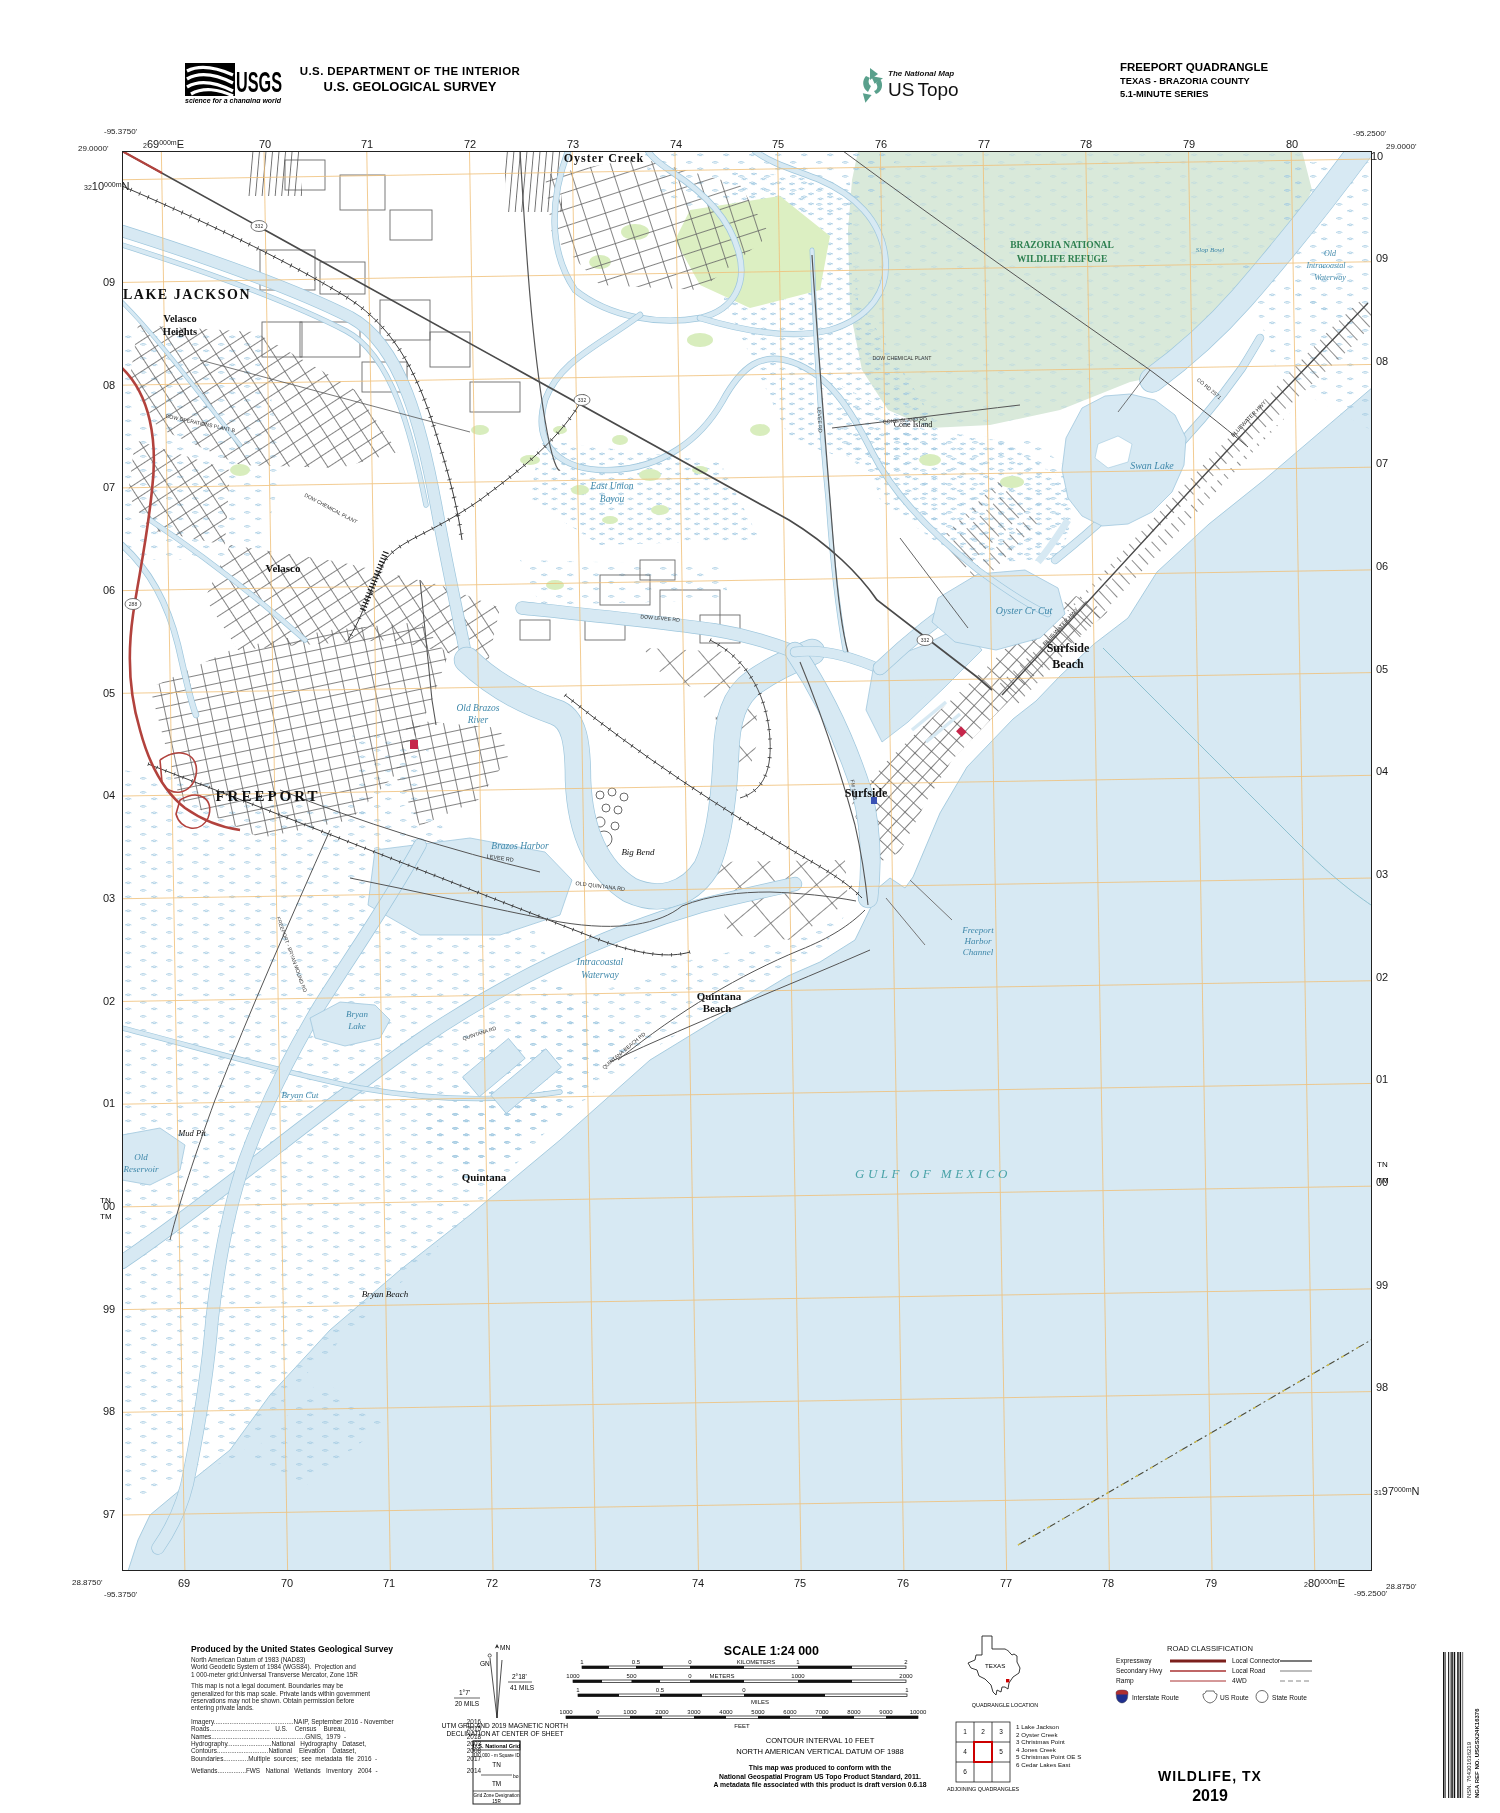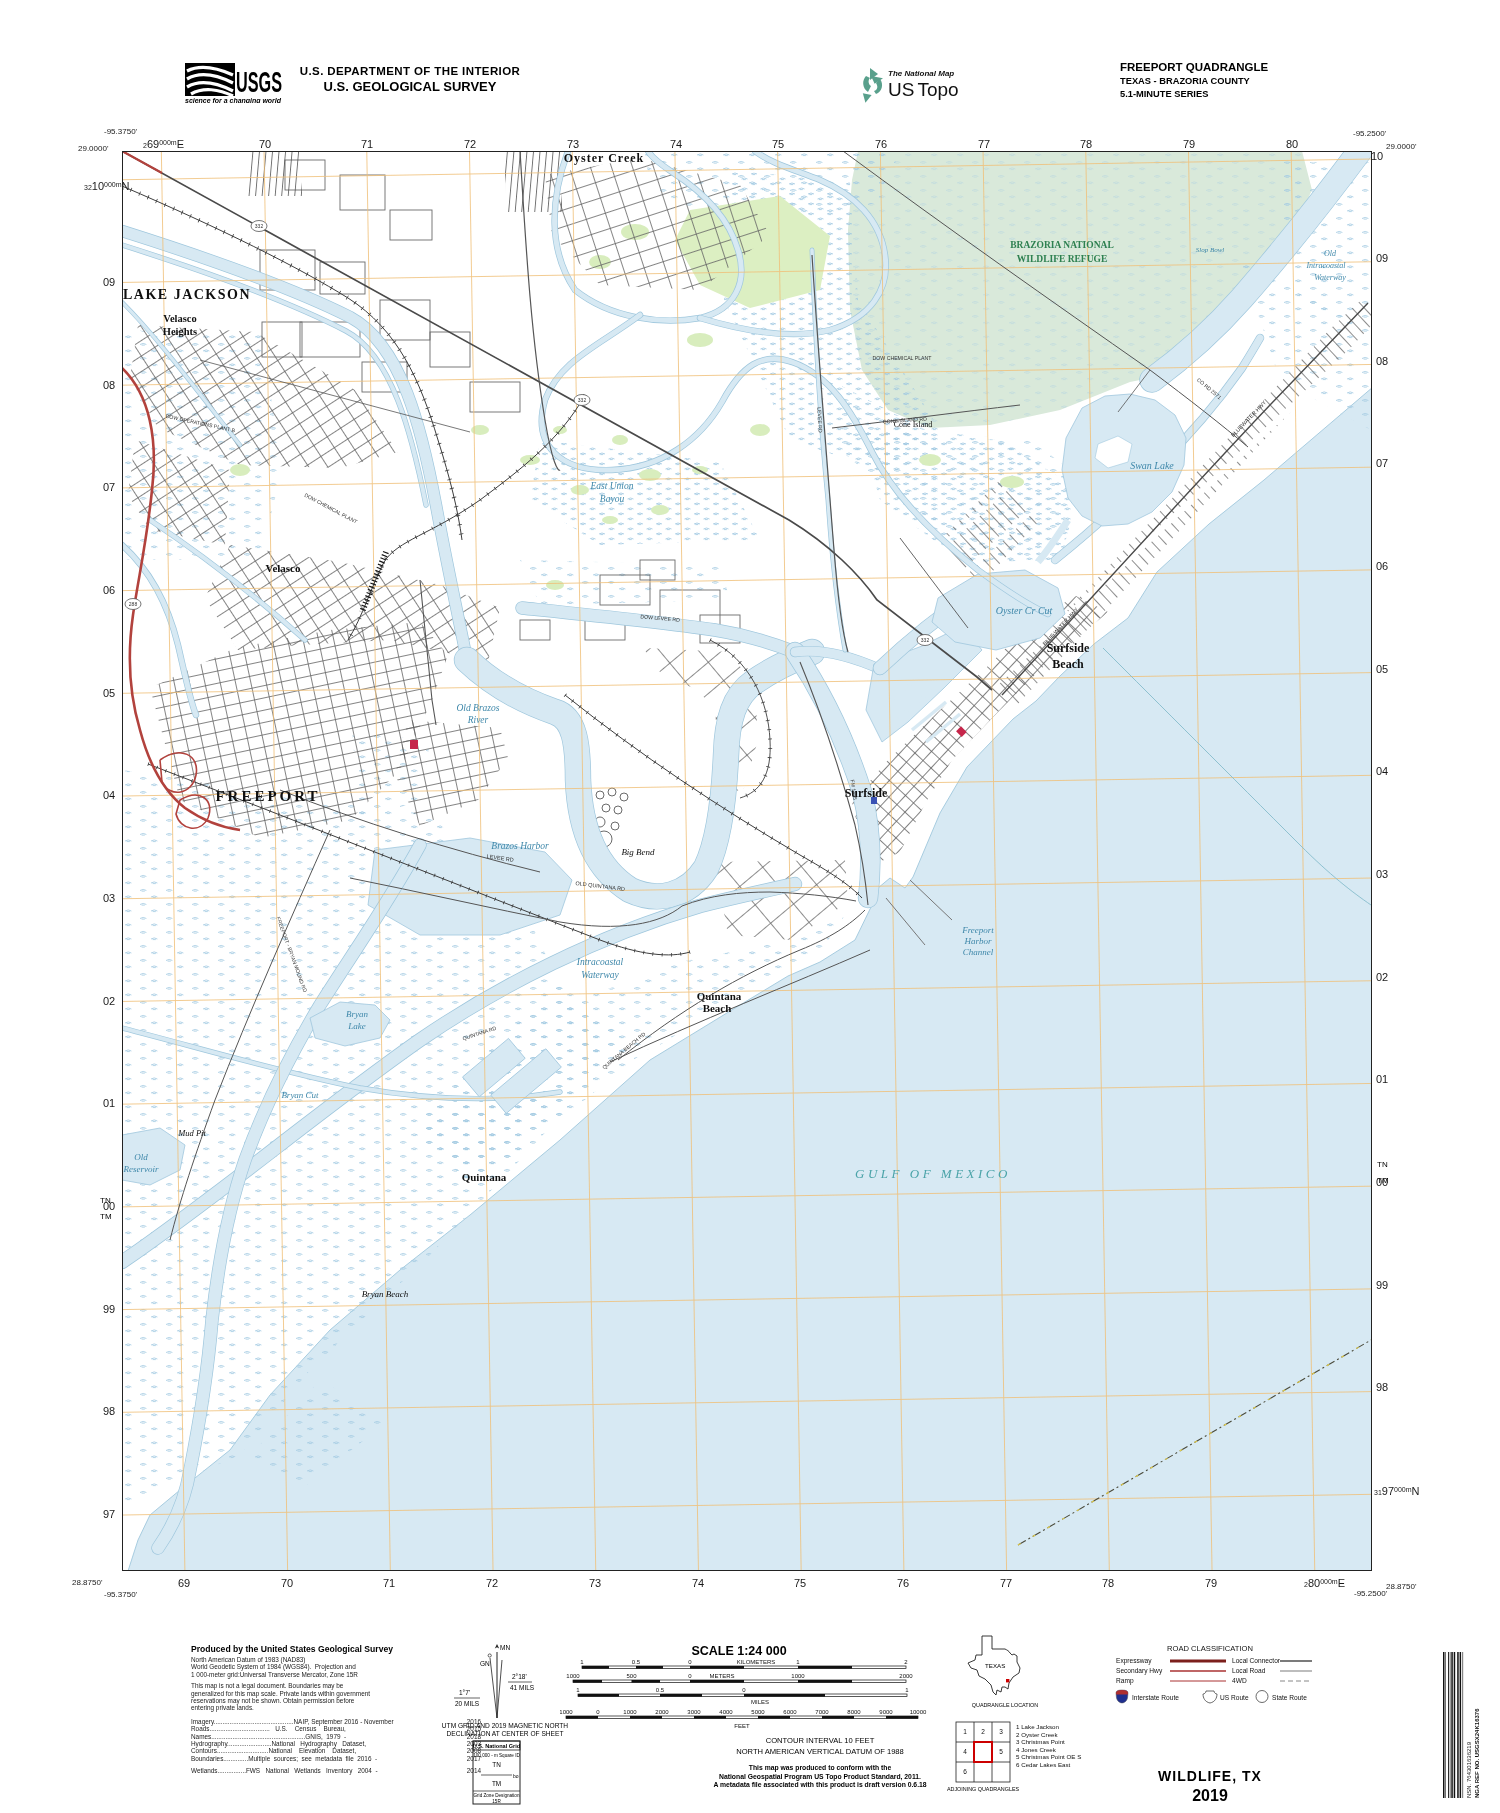--- a/index.html
+++ b/index.html
@@ -484,21 +484,21 @@
   <text x="23.5" y="26" font-size="6.4" text-anchor="middle">TN</text>
   <line x1="8" y1="34" x2="39" y2="34" stroke="#222" stroke-width="0.7"></line>
   <text x="40" y="37" font-size="5">bo</text>
   <text x="23.5" y="45" font-size="6.4" text-anchor="middle">TM</text>
   <line x1="0" y1="50" x2="47" y2="50" stroke="#222" stroke-width="0.7"></line>
   <text x="23.5" y="56" font-size="4.6" text-anchor="middle">Grid Zone Designation</text>
   <text x="23.5" y="61.5" font-size="4.6" text-anchor="middle">15R</text>
  </g>
 </svg></div>
 
-<div class="abs" style="left:659px;top:1644px;width:160px;text-align:center;font-size:12.5px;font-weight:bold;">SCALE 1:24 000</div>
+<div class="abs" style="left:659px;top:1644px;width:160px;text-align:right;font-size:12.5px;font-weight:bold;">SCALE 1:24 000</div>
 <div class="abs" style="left:560px;top:1656px;width:400px;height:80px;">
 <svg width="400" height="80" viewBox="0 0 400 80">
         <g font-size="6" fill="#111">
 <rect x="22" y="10" width="324" height="2.6" fill="#fff" stroke="#111" stroke-width="0.7"></rect>
 <rect x="22" y="10" width="27" height="2.6" fill="#111"></rect>
 <rect x="76" y="10" width="27" height="2.6" fill="#111"></rect>
 <rect x="130" y="10" width="54" height="2.6" fill="#111"></rect>
 <rect x="238" y="10" width="54" height="2.6" fill="#111"></rect>
 <text x="22" y="8" text-anchor="middle">1</text>
 <text x="76" y="8" text-anchor="middle">0.5</text>

